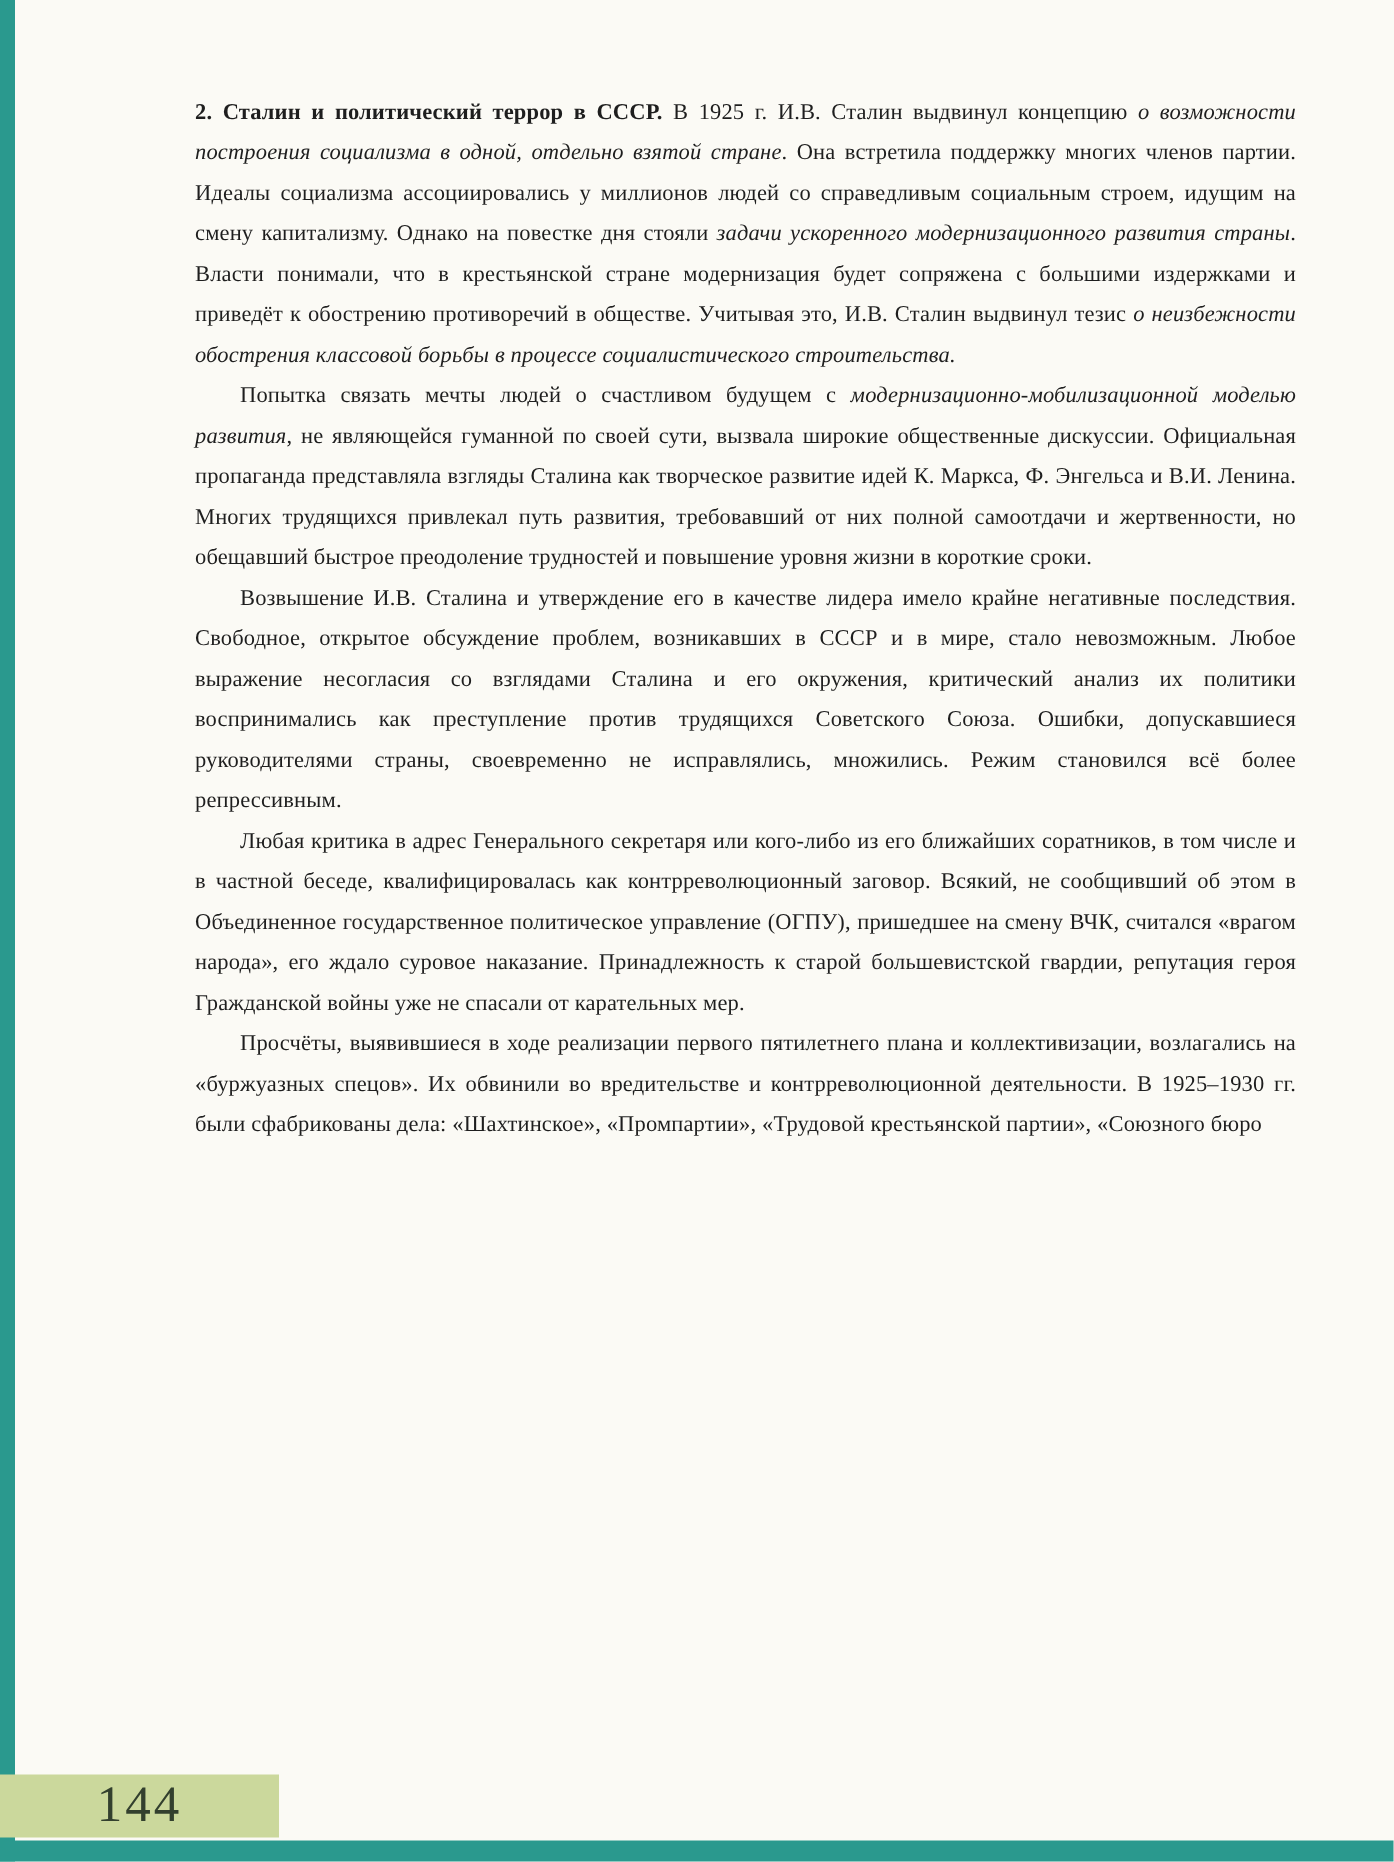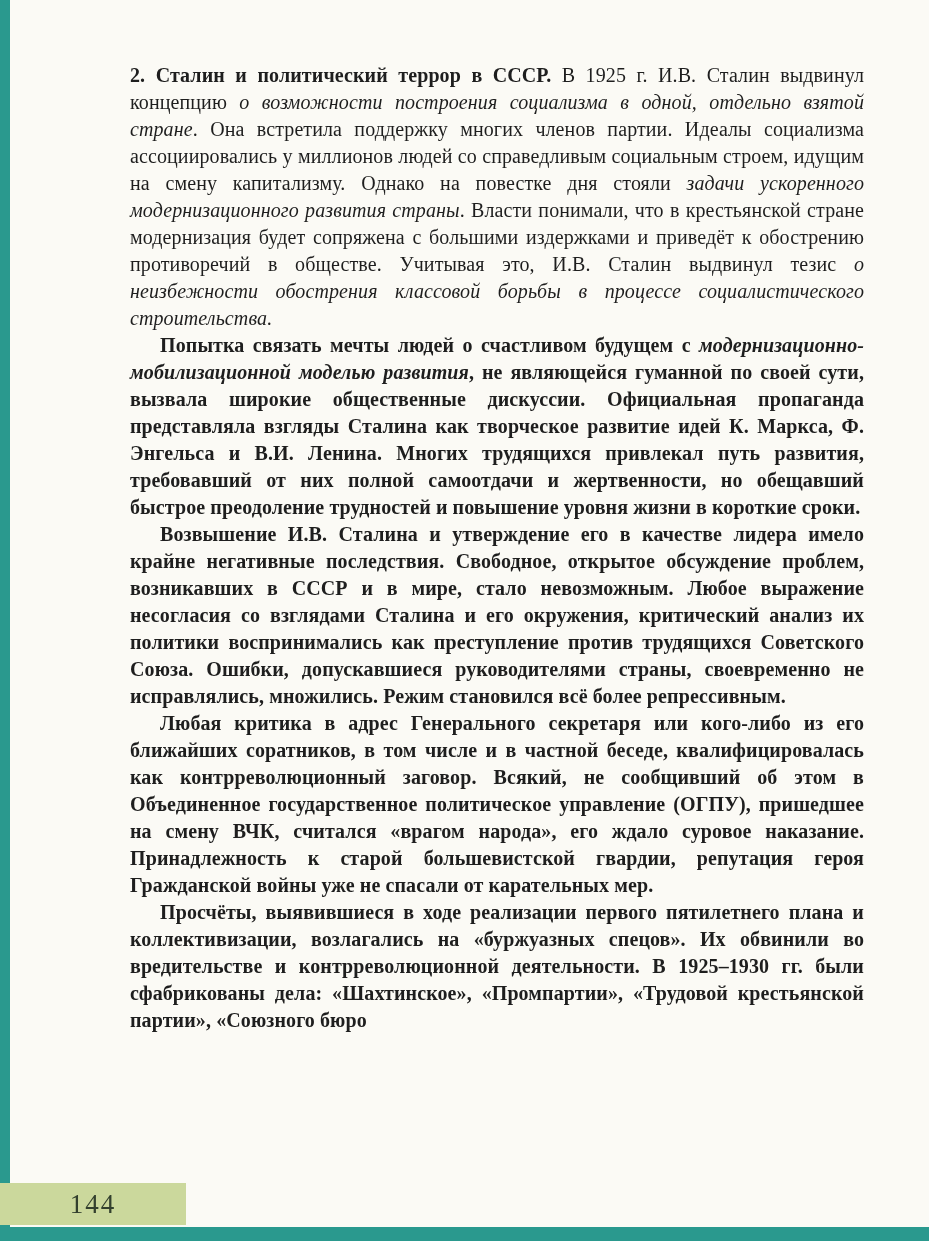--- a/index.html
+++ b/index.html
@@ -21,39 +21,39 @@
     position:absolute;left:0;top:0;width:10px;height:1241px;
     background:var(--strip);
   }
   .bottom-strip{
     position:absolute;left:0;bottom:0;width:929px;height:14px;
     background:var(--strip);
   }
   .text-block{
     position:absolute;
     left:130px;top:62px;width:734px;
-    font-size:20px;
+    font-size:15px;
     line-height:27px;
     text-align:justify;
     letter-spacing:0.1px;
   }
   .para{margin:0;}
-  .para.indent{text-indent:30px;font-weight:bold;}
+  .para.indent{text-indent:30px;}
   .bold{font-weight:700;}
   .italic{font-style:italic;}
   .normal{font-style:normal;}
   .page-number-box{
     position:absolute;
     left:0;bottom:16px;
     width:186px;height:42px;
     background:var(--page-number-bg);
     display:flex;align-items:center;justify-content:center;
   }
   .page-number-box span{
-    font-size:27px;
+    font-size:34px;
     color:#33402e;
     letter-spacing:2px;
   }
 </style>
 </head>
 <body>
 
 <div class="left-strip"></div>
 <div class="bottom-strip"></div>
 

